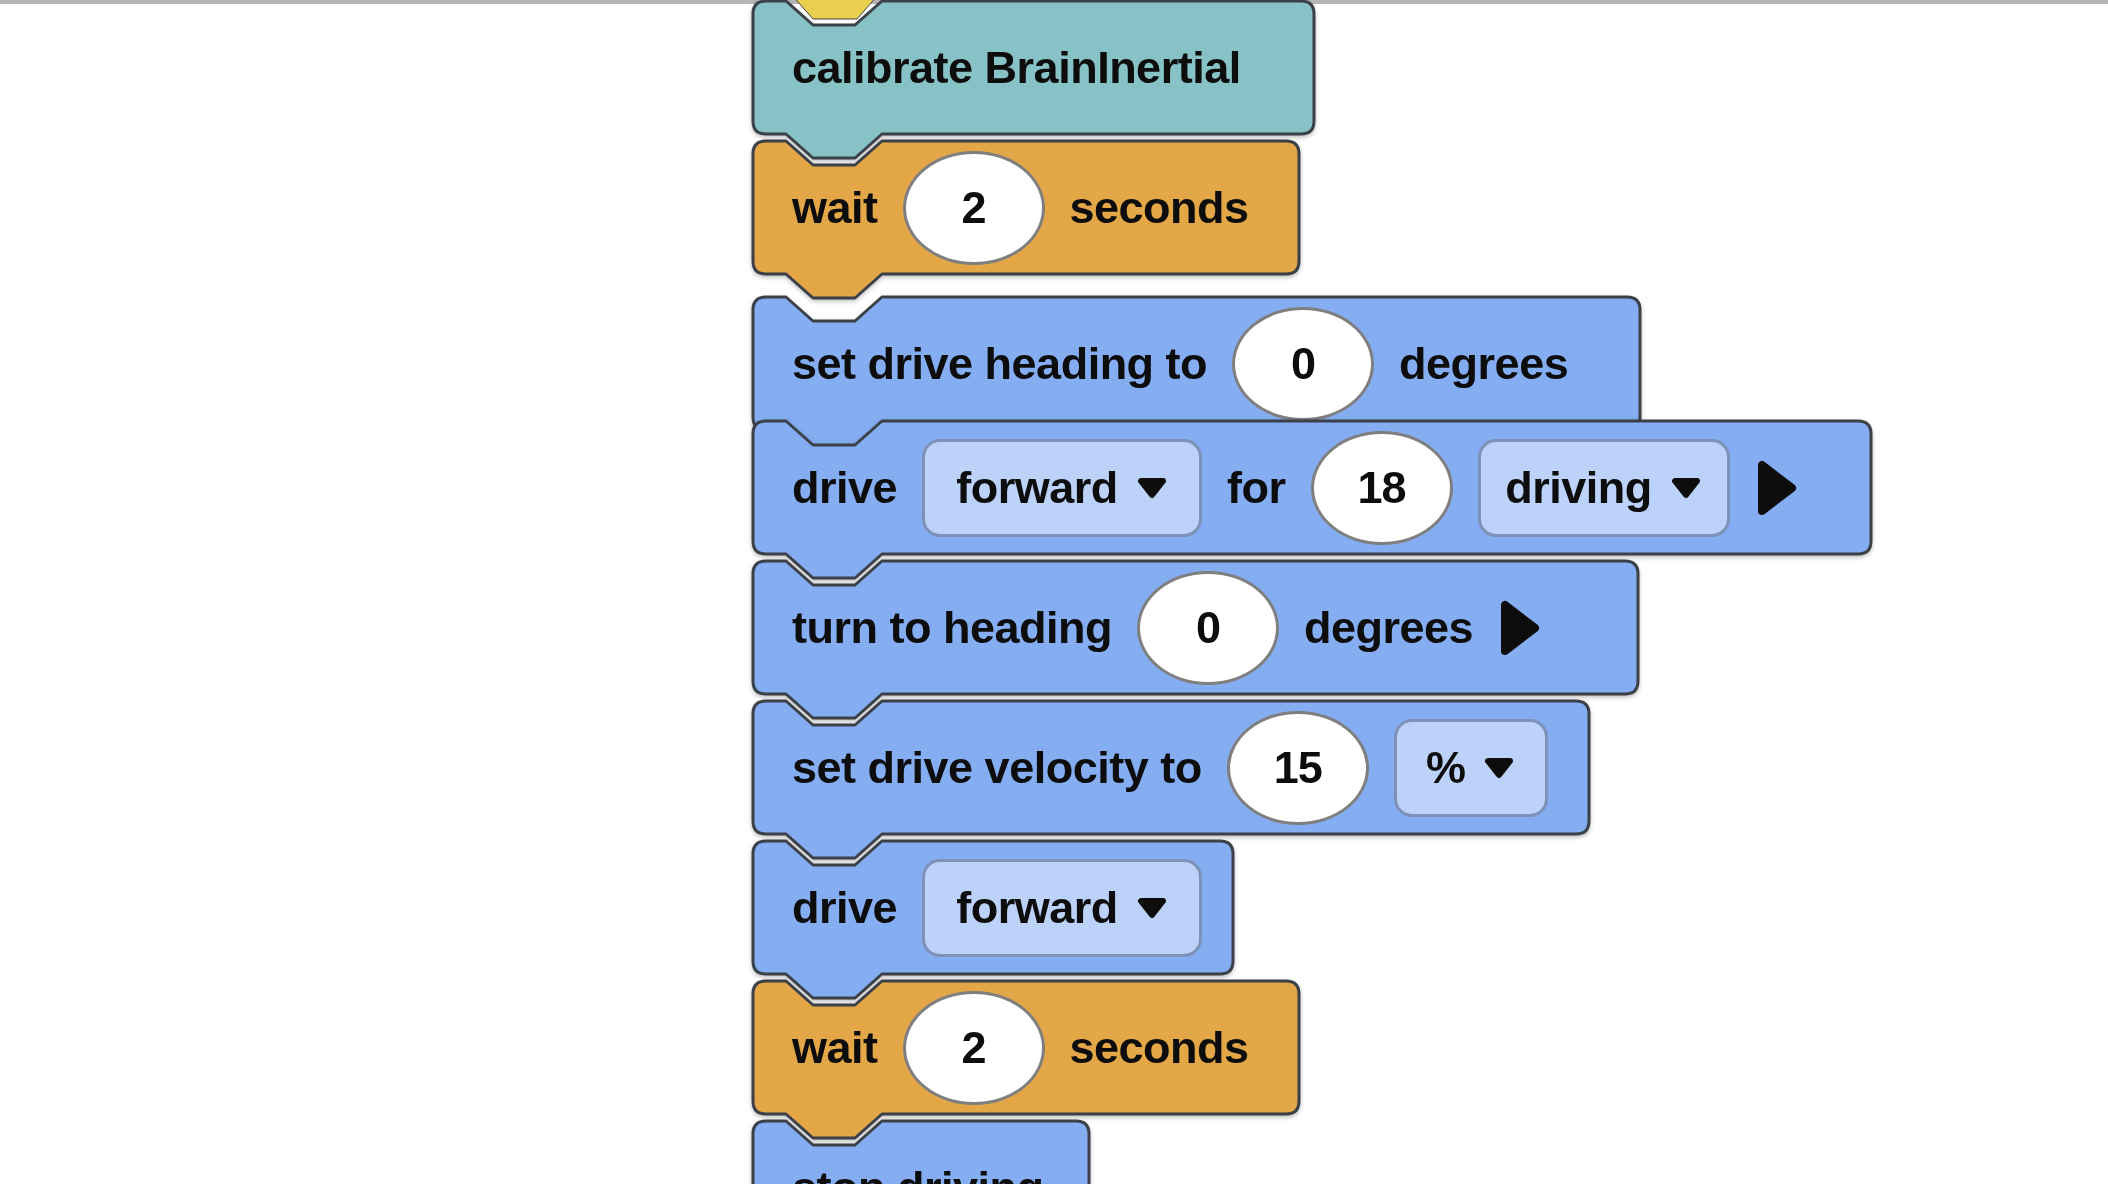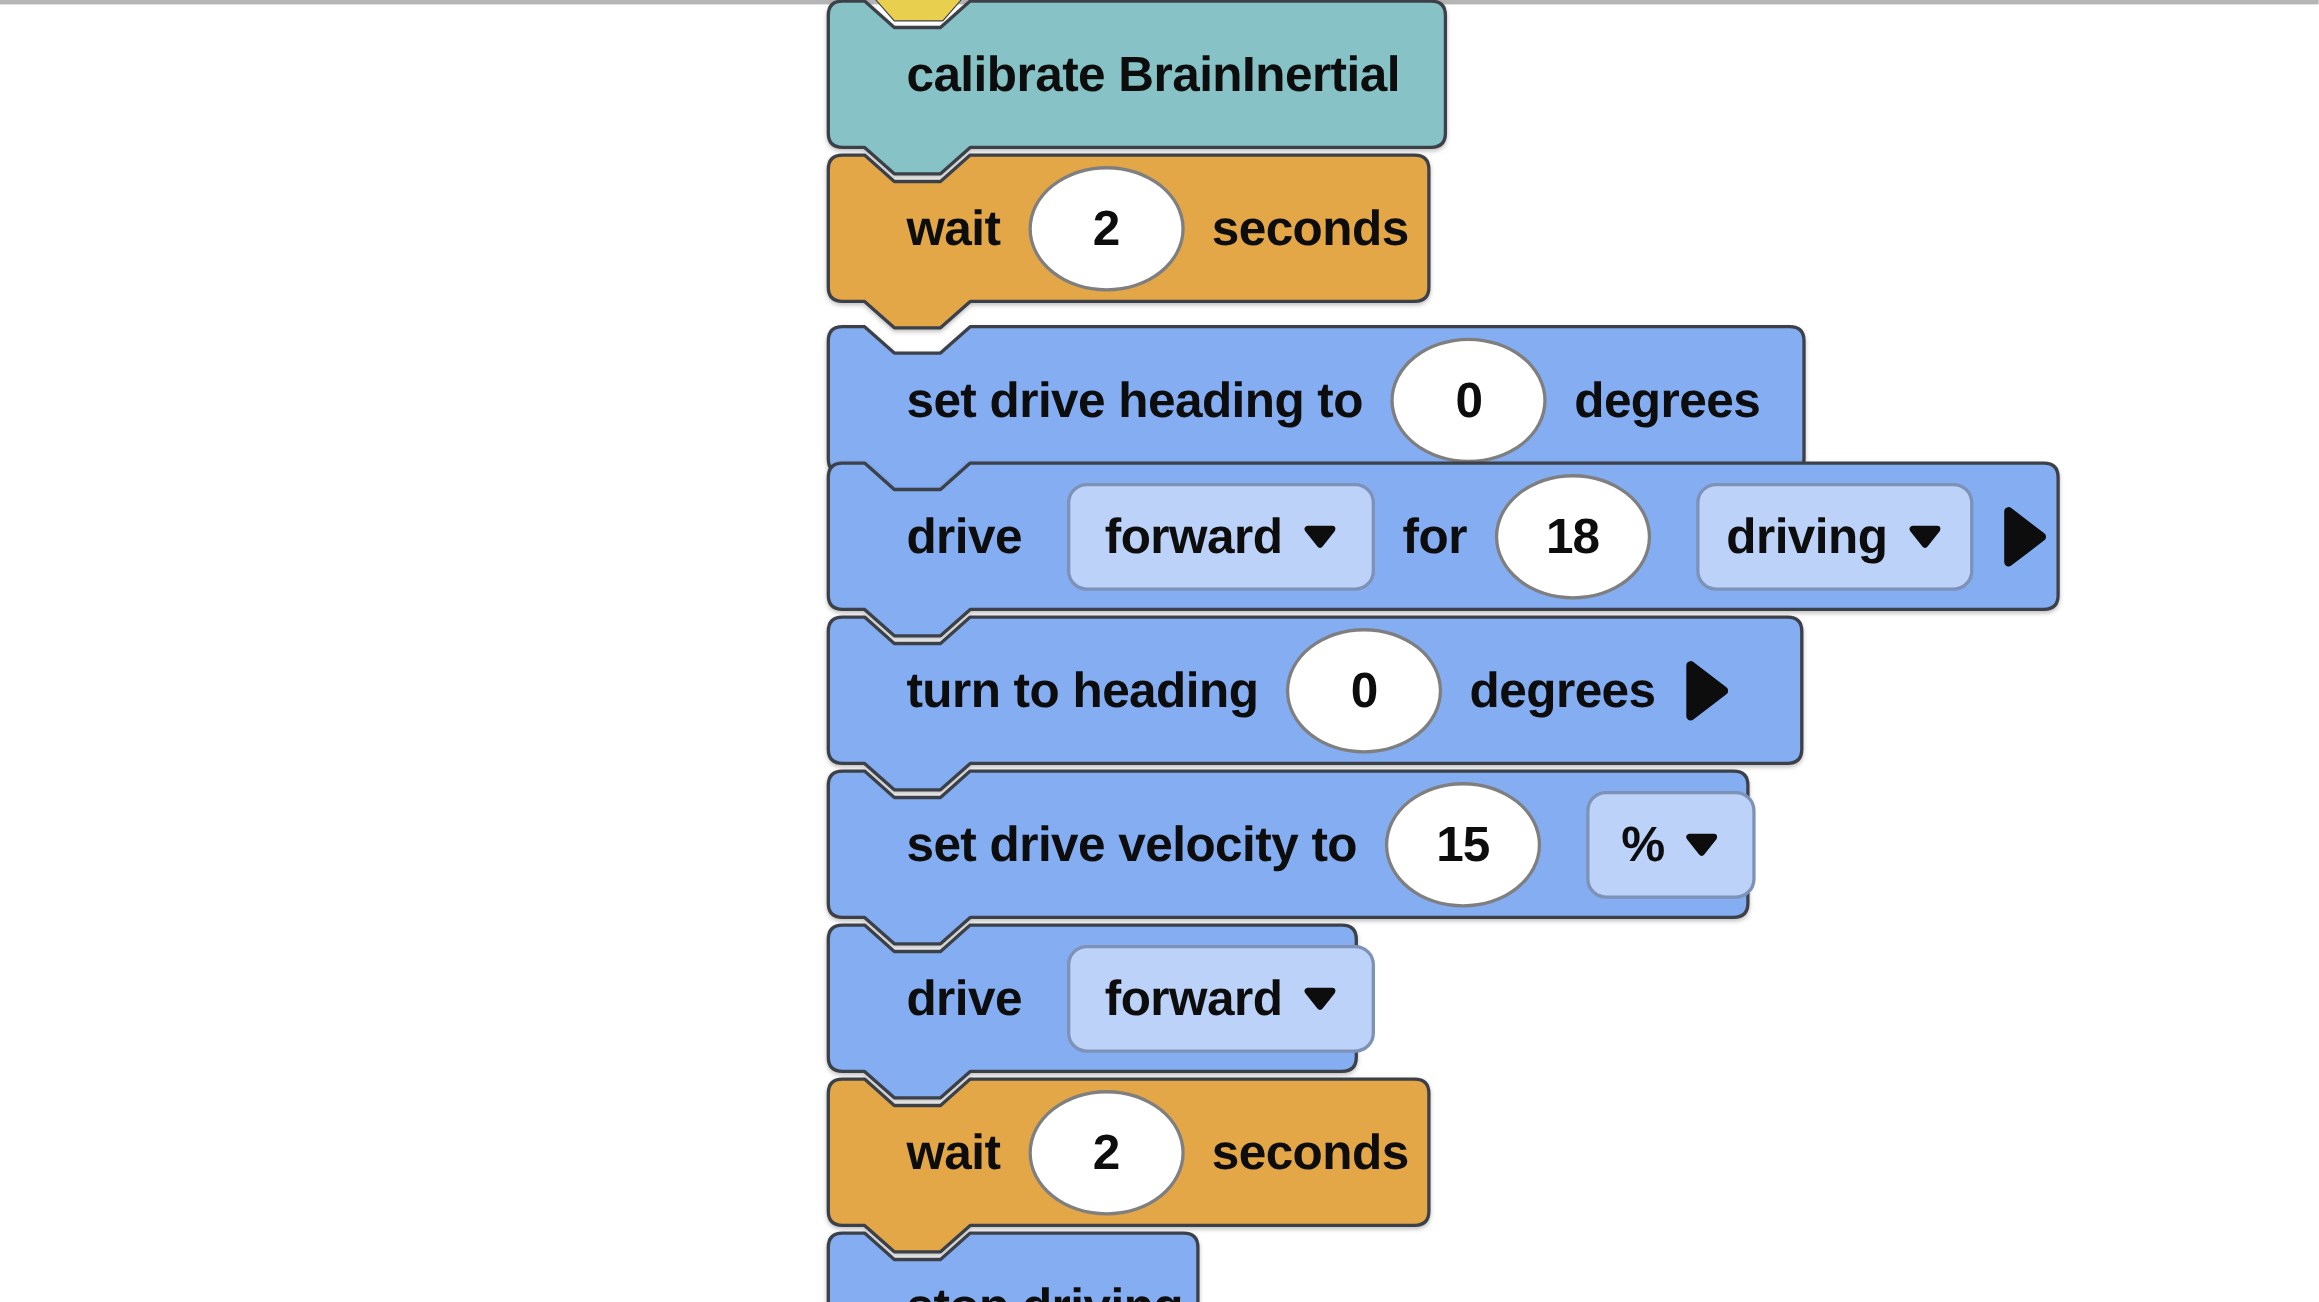--- a/index.html
+++ b/index.html
@@ -20,41 +20,40 @@
     filter:drop-shadow(0 2px 2px rgba(0,0,0,0.25));
   }
   .shape path{stroke-width:3;stroke-linejoin:round;}
   .c-teal{fill:var(--teal,#87C3C6);stroke:var(--outline,#3C4149);}
   .c-orange{fill:var(--orange,#E3A748);stroke:var(--outline,#3C4149);}
   .c-blue{fill:var(--blue,#84ADF2);stroke:var(--outline,#3C4149);}
   .c-yellow{fill:var(--yellow,#E8CF4E);stroke:var(--outline,#3C4149);}
   .prevtab{position:absolute;top:0;left:36px;overflow:hidden;}
   .row{
     position:absolute;left:0;top:0;right:0;height:135px;
-    display:flex;align-items:center;gap:25px;padding:0 72px;box-sizing:border-box;
+    display:flex;align-items:center;gap:25px;padding:0 40px;box-sizing:border-box;
   }
   .lbl{
     font-size:45px;font-weight:700;letter-spacing:-0.5px;
     color:var(--ink,#0D0D0D);white-space:nowrap;line-height:1;
   }
   .oval{
     min-width:142px;height:114px;box-sizing:border-box;flex:0 0 auto;
     background:#ffffff;border:3px solid var(--ovalborder,#7F7F7F);
     border-radius:50%;
     display:inline-flex;align-items:center;justify-content:center;
   }
   .oval .lbl{letter-spacing:-1px;}
   .dd{
     height:98px;box-sizing:border-box;flex:0 0 auto;
     background:var(--lightblue,#BCD2F8);
     border:3px solid var(--ddborder,#7E92B8);
     border-radius:18px;
     display:inline-flex;align-items:center;justify-content:center;gap:18px;
     padding:0 16px;
-    margin-left:16px;
   }
   .tri path{fill:var(--ink,#0D0D0D);stroke:var(--ink,#0D0D0D);stroke-width:6;stroke-linejoin:round;}
   .expand{flex:0 0 auto;}
   .expand path{fill:var(--ink,#0D0D0D);stroke:var(--ink,#0D0D0D);stroke-width:8;stroke-linejoin:round;}
 </style>
 </head>
 <body>
 
 <div class="topline"></div>
 

